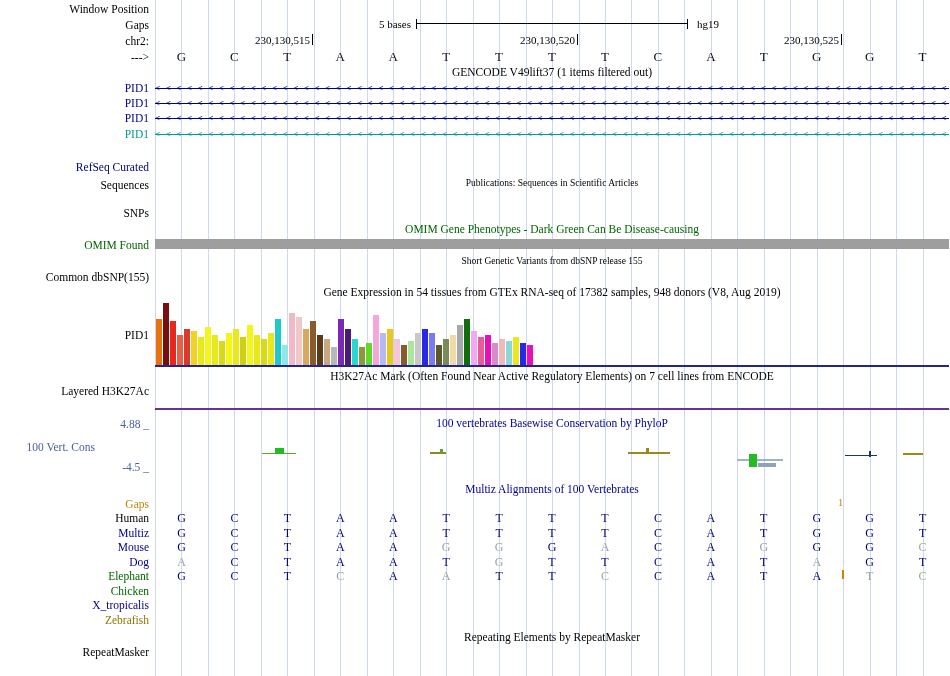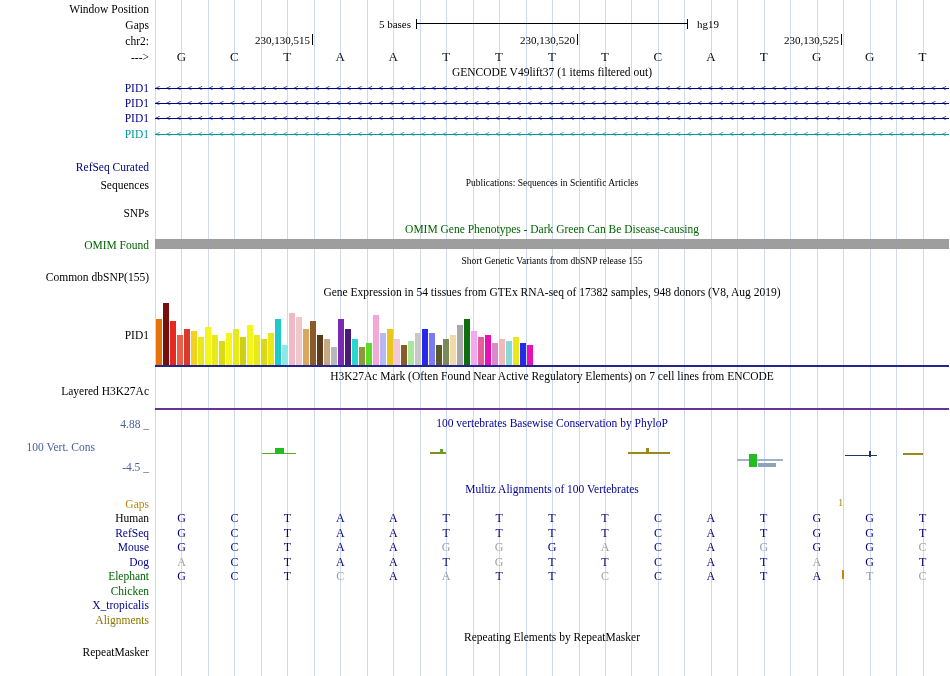--- a/index.html
+++ b/index.html
@@ -204,21 +204,21 @@
       <span style="color: rgb(0, 0, 128);">T</span>
       <span style="color: rgb(0, 0, 128);">T</span>
       <span style="color: rgb(0, 0, 128);">T</span>
       <span style="color: rgb(0, 0, 128);">C</span>
       <span style="color: rgb(0, 0, 128);">A</span>
       <span style="color: rgb(0, 0, 128);">T</span>
       <span style="color: rgb(0, 0, 128);">G</span>
       <span style="color: rgb(0, 0, 128);">G</span>
       <span style="color: rgb(0, 0, 128);">T</span>
     </div>
-    <div class="lbl" style="top: 525.5px; color: rgb(0, 0, 139);">RefSeq</div>
+    <div class="lbl" style="top: 525.5px; color: rgb(0, 0, 139);">Multiz</div>
     <div class="seq-row multiz" style="top: 525.5px;">
       <span style="color: rgb(0, 0, 128);">G</span>
       <span style="color: rgb(0, 0, 128);">C</span>
       <span style="color: rgb(0, 0, 128);">T</span>
       <span style="color: rgb(0, 0, 128);">A</span>
       <span style="color: rgb(0, 0, 128);">A</span>
       <span style="color: rgb(0, 0, 128);">T</span>
       <span style="color: rgb(0, 0, 128);">T</span>
       <span style="color: rgb(0, 0, 128);">T</span>
       <span style="color: rgb(0, 0, 128);">T</span>
@@ -278,15 +278,15 @@
       <span style="color: rgb(154, 160, 166);">C</span>
       <span style="color: rgb(0, 0, 128);">C</span>
       <span style="color: rgb(0, 0, 128);">A</span>
       <span style="color: rgb(0, 0, 128);">T</span>
       <span style="color: rgb(0, 0, 128);">A</span>
       <span style="color: rgb(154, 160, 166);">T</span>
       <span style="color: rgb(154, 160, 166);">C</span>
     </div>
     <div class="lbl" style="top: 583.5px; color: rgb(0, 100, 0);">Chicken</div>
     <div class="lbl" style="top: 598px; color: rgb(0, 0, 139);">X_tropicalis</div>
-    <div class="lbl" style="top: 612.5px; color: rgb(139, 117, 0);">Alignments</div>
+    <div class="lbl" style="top: 612.5px; color: rgb(139, 117, 0);">Zebrafish</div>
     <div style="position: absolute; left: 842px; top: 570px; width: 2px; height: 9px; background: rgb(204, 136, 0);"></div>
   </div>
 
 </body></html>

